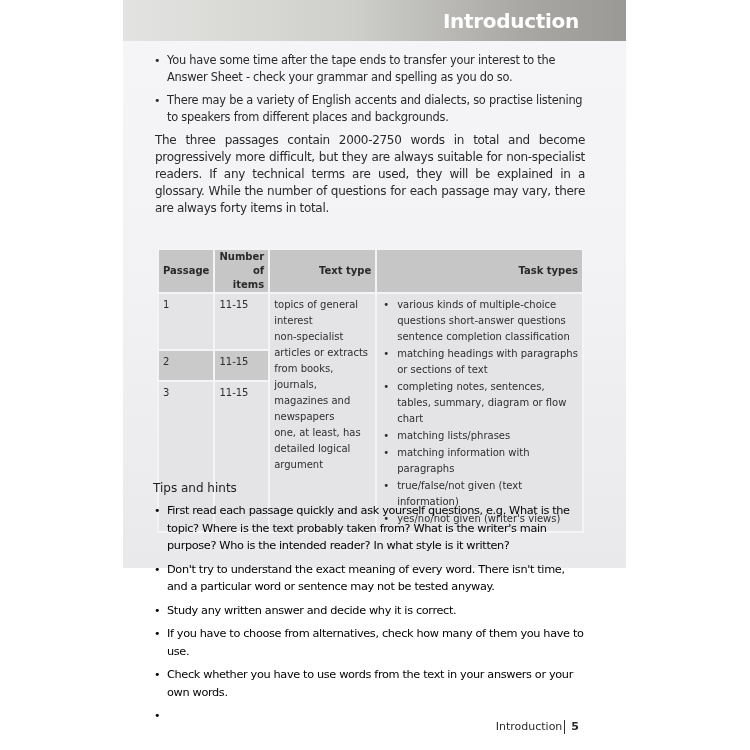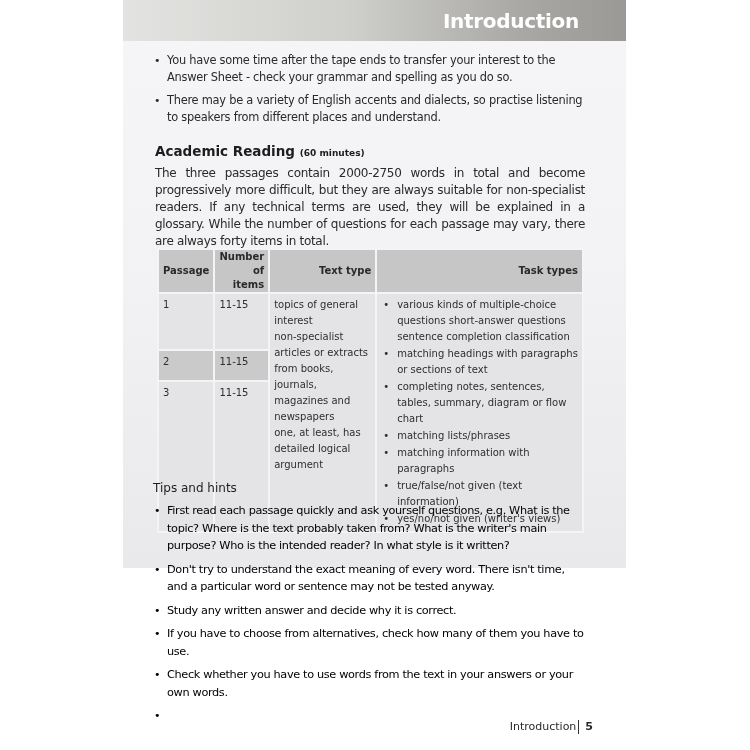--- a/index.html
+++ b/index.html
@@ -57,44 +57,40 @@
   .task-list li { position:relative; padding-left:16px; font-size:10px; line-height:16px; margin-bottom:1px; }
   .task-list li .dot { position:absolute; left:2px; top:0; }
   .tips-heading {
     position:absolute; left:30px; top:481px; font-weight:normal; font-size:12px; color:#1d1d1d;
   }
   .tips {
     position:absolute; left:32px; top:502px; width:432px;
   }
   .tips li { font-size:11.3px; line-height:17.5px; margin-bottom:6px; letter-spacing:-0.35px; }
   .footer {
-    position:absolute; right:33px; top:720px; font-size:11px; color:#2a2a2a;
+    position:absolute; right:47px; top:720px; font-size:11px; color:#2a2a2a;
     font-family:"DejaVu Sans", sans-serif;
   }
   .footer .sep { display:inline-block; width:1px; height:14px; background:#333; vertical-align:middle; margin:0 6px 0 2px; }
   .footer .num { font-weight:bold; }
 </style>
 </head>
 <body>
 
 <div class="page">
   <div class="header-band">
     <div class="header-title">Introduction</div>
   </div>
 
   <div class="content">
     <ul class="bullets">
       <li><span class="dot">•</span><span>You have some time after the tape ends to transfer your interest to the Answer Sheet - check your grammar and spelling as you do so.</span></li>
-      <li><span class="dot">•</span><span>There may be a variety of English accents and dialects, so practise listening to speakers from different places and understand.</span></li>
+      <li><span class="dot">•</span><span>There may be a variety of English accents and dialects, so practise listening to speakers from different places and backgrounds.</span></li>
     </ul>
 
-    <div class="section-heading">
-      <span>Academic Reading</span>
-      <span class="sub">(60 minutes)</span>
-    </div>
     <p class="paragraph">The three passages contain 2000-2750 words in total and become progressively more difficult, but they are always suitable for non-specialist readers. If any technical terms are used, they will be explained in a glossary. While the number of questions for each passage may vary, there are always forty items in total.</p>
   </div>
 
   <table class="passages">
     <colgroup>
       <col style="width:50px">
         <col style="width:51px">
         <col style="width:105px">
         <col>
     </colgroup>

